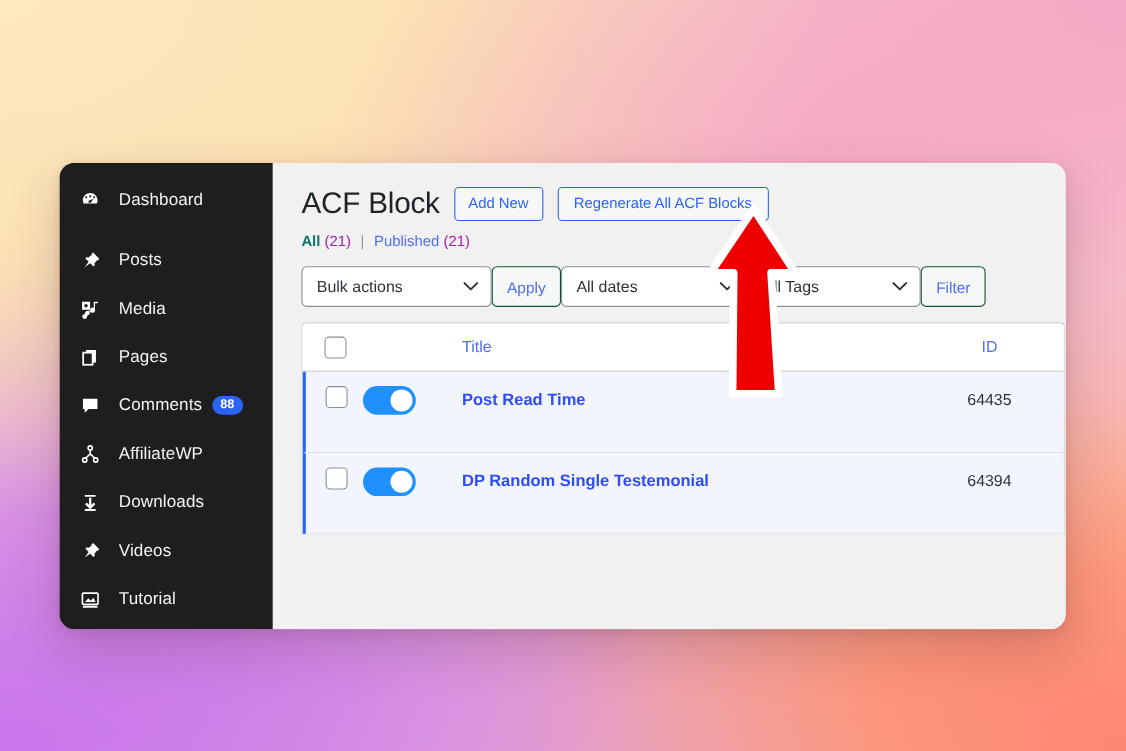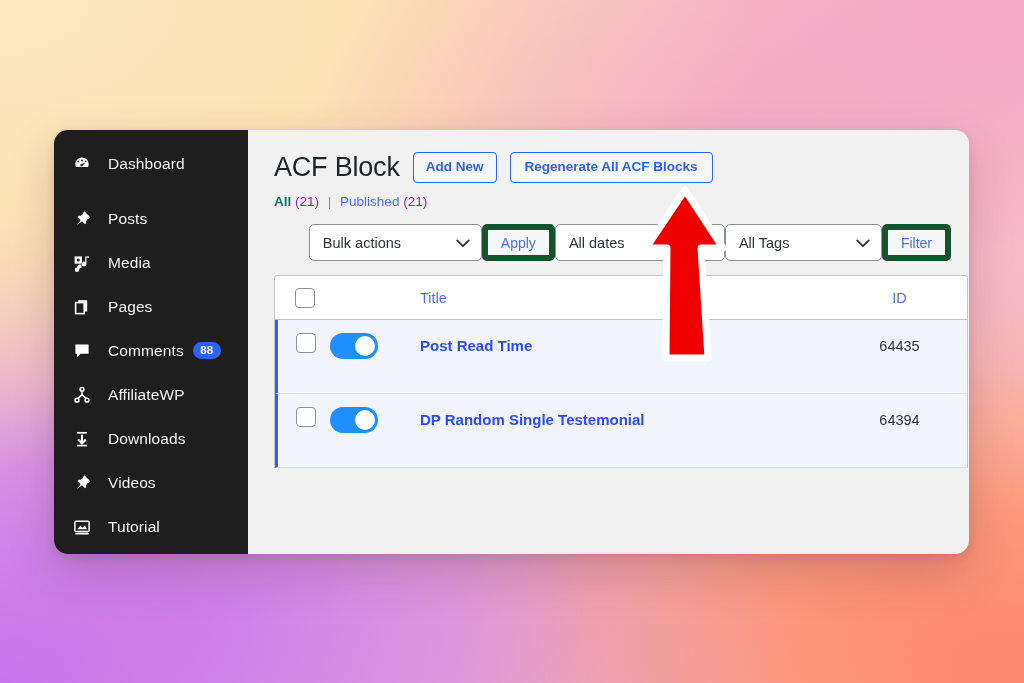--- a/index.html
+++ b/index.html
@@ -33,21 +33,21 @@
   .bg-haze {
     background:
       radial-gradient(60% 50% at 72% 18%, rgba(244,160,196,0.55) 0%, rgba(244,160,196,0) 70%),
       radial-gradient(55% 45% at 18% 88%, rgba(196,110,235,0.45) 0%, rgba(196,110,235,0) 72%),
       radial-gradient(55% 48% at 88% 86%, rgba(253,130,106,0.45) 0%, rgba(253,130,106,0) 72%);
   }
 
   
   #card {
     position: absolute;
-    left: 54px; top: 130px;
+    left: 54px; top: 148px;
     width: 915px; height: 424px;
     border-radius: 14px;
     overflow: hidden;
     display: flex;
     box-shadow: 0 18px 46px rgba(80,40,60,0.22), 0 3px 10px rgba(80,40,60,0.12);
   }
 
   
   #sidebar {
     width: 194px;
@@ -111,21 +111,21 @@
     font-size: 27px;
     font-weight: 400;
     color: #1d2327;
     letter-spacing: -.2px;
   }
   .page-btn {
     border: 1px solid #2d63f2;
     background: #f6f7f7;
     color: #2d63f2;
     font-size: 13.5px;
-    font-weight: 700;
+    font-weight: 400;
     border-radius: 4px;
     padding: 7px 12px 8px;
     line-height: 1;
     cursor: pointer;
     font-family: "Liberation Sans", sans-serif;
     white-space: nowrap;
   }
   .page-btn.wide { padding: 7px 14px 8px; }
 
   .subsubsub {
@@ -137,21 +137,20 @@
   .subsubsub .strong { font-weight: 700; color: #0f766e; }
   .subsubsub .cnt { color: #a21caf; margin-top: 46px; }
   .subsubsub .sep { color: #8f9396; margin: 0 5px; }
   .subsubsub .lnk { color: #4f6df5; cursor: pointer; }
 
   
   .tablenav {
     display: flex;
     align-items: center;
     margin-bottom: 14px;
-    justify-content: flex-end;
   }
   .select {
     position: relative;
     border: 1px solid #8c8f94;
     background: #ffffff;
     border-radius: 5px;
     height: 37px;
     display: flex;
     align-items: center;
     padding: 0 34px 0 13px;
@@ -163,21 +162,21 @@
   .select.w-bulk { width: 173px; }
   .select.w-dates { width: 170px; }
   .select.w-tags  { width: 157px; }
   .select .chev {
     position: absolute;
     right: 11px; top: 50%;
     transform: translateY(-50%);
     pointer-events: none;
   }
   .action-btn {
-    border: 6px solid #14532d;
+    border: 1px solid #14532d;
     background: #f6f7f7;
     color: #4f6df5;
     font-size: 14px;
     border-radius: 5px;
     height: 37px;
     padding: 0 13px;
     cursor: pointer;
     font-family: "Liberation Sans", sans-serif;
     white-space: nowrap;
   }

